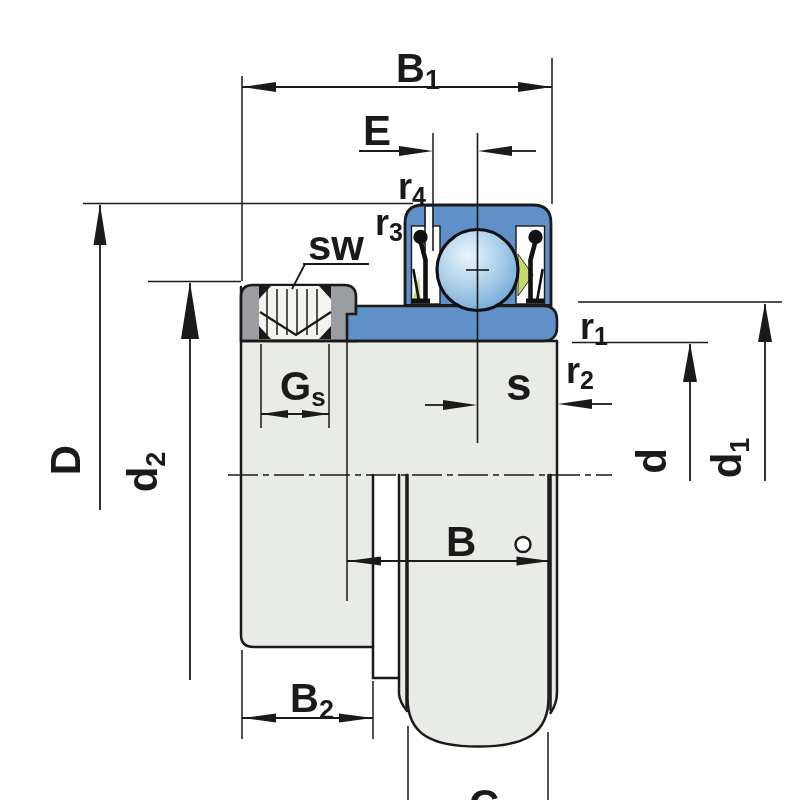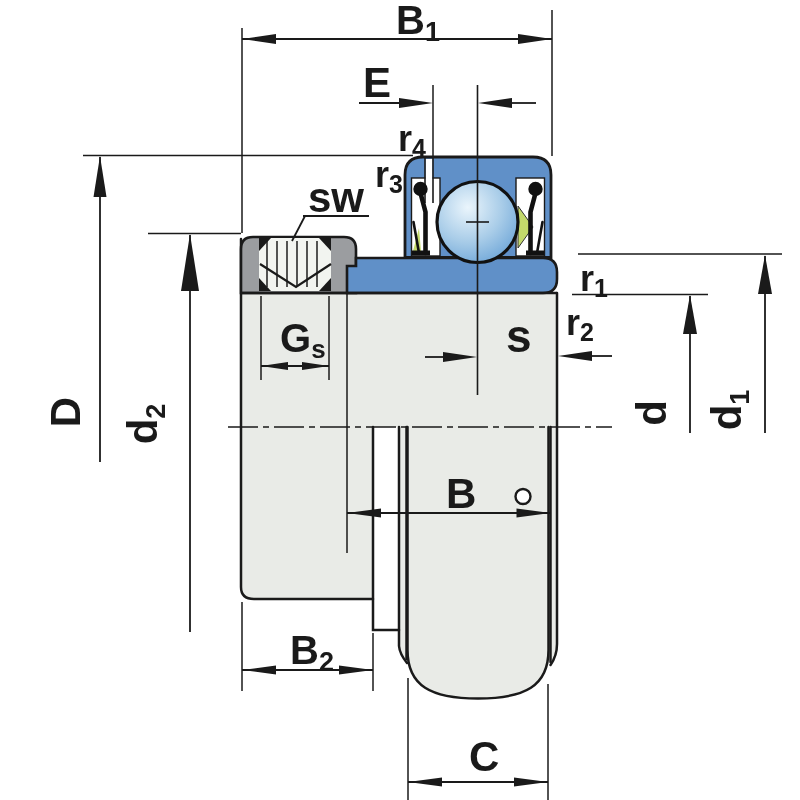--- a/index.html
+++ b/index.html
@@ -1,16 +1,16 @@
 <!DOCTYPE html>
 <html><head>
 <meta charset="utf-8">
 <style>
   html,body{margin:0;padding:0;background:#fff;width:800px;height:800px;overflow:hidden;}
-  #stage{width:800px;height:588px;position:relative;font-family:"Liberation Sans",sans-serif;}
+  #stage{width:800px;height:588px;position:relative;font-family:"Liberation Sans",sans-serif;margin-top:48px;}
   svg{display:block;}
   text{fill:#1a1a1a;font-family:"Liberation Sans",sans-serif;font-weight:bold;}
 </style>
 </head>
 <body>
 
 <div id="stage">
 <svg width="800" height="800" viewBox="0 0 800 800">
   <defs>
     <radialGradient id="ballGrad" cx="0.38" cy="0.32" r="0.85">

